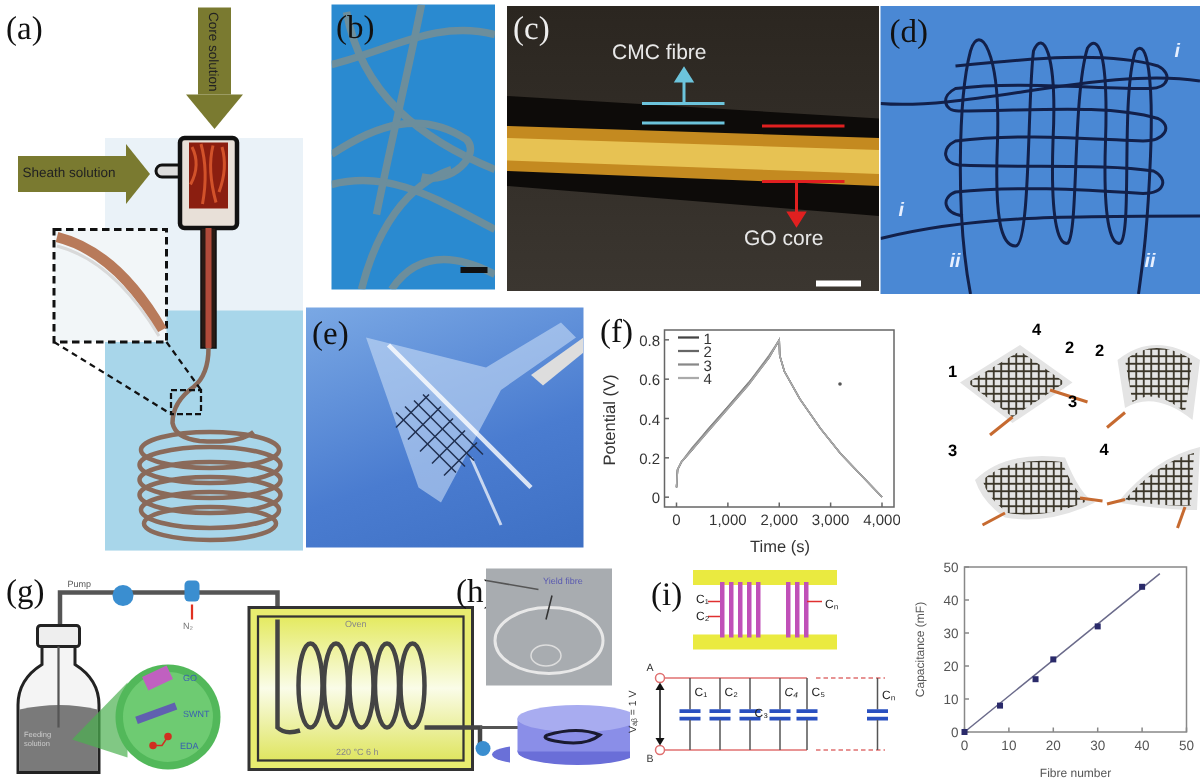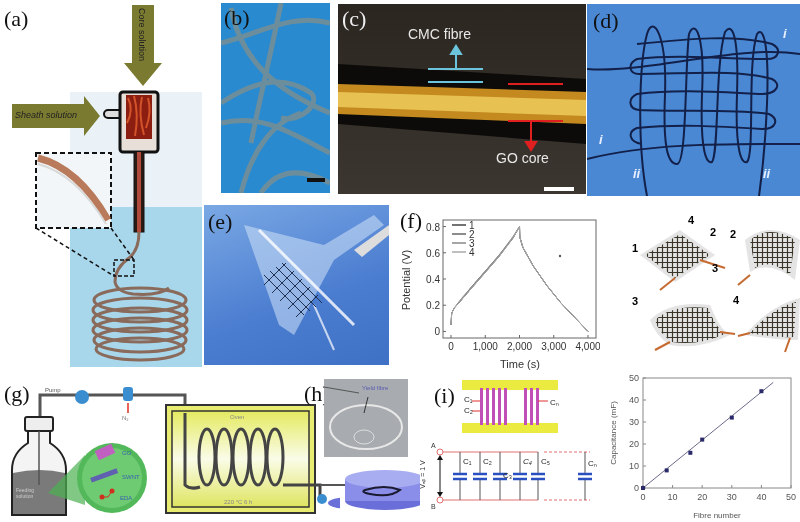--- a/index.html
+++ b/index.html
@@ -51,21 +51,21 @@
     <g>
       <rect x="36" y="153" width="75" height="75" fill="#f2f6f8" stroke="#111" stroke-width="2" stroke-dasharray="5,3"></rect>
       <path d="M38,158 q40,10 70,62" stroke="#b87a5a" stroke-width="7" fill="none"></path>
       <path d="M38,164 q38,10 68,60" stroke="#d9d9d9" stroke-width="2" fill="none"></path>
       <rect x="114" y="260" width="20" height="16" fill="none" stroke="#111" stroke-width="1.5" stroke-dasharray="4,2"></rect>
       <line x1="36" y1="228" x2="114" y2="276" stroke="#111" stroke-width="1.5" stroke-dasharray="4,3"></line>
       <line x1="111" y1="228" x2="134" y2="260" stroke="#111" stroke-width="1.5" stroke-dasharray="4,3"></line>
     </g>
   </svg>
   <span class="abs" style="left:137px;top:8px;font-size:9px;color:#222;writing-mode:vertical-rl;">Core solution</span>
-  <span class="abs" style="left:15px;top:110px;font-size:9px;color:#222;font-style:italic;">Sheath solution</span>
+  <span class="abs" style="left:15px;top:110px;font-size:9px;color:#222;">Sheath solution</span>
 </div>
 
 <div class="photo" style="left:221px;top:3px;width:109px;height:190px;background:#2a8ad0;">
   <svg width="109" height="190">
     <g fill="none" stroke="#6c8e9c" stroke-width="5">
       <path d="M0,40 C40,30 70,10 109,20"></path>
       <path d="M10,5 C20,60 60,90 109,110"></path>
       <path d="M0,100 C30,80 60,70 90,90 C100,100 80,120 60,115"></path>
       <path d="M0,120 C40,110 70,130 109,150"></path>
       <path d="M20,190 C30,150 50,120 80,110"></path>

